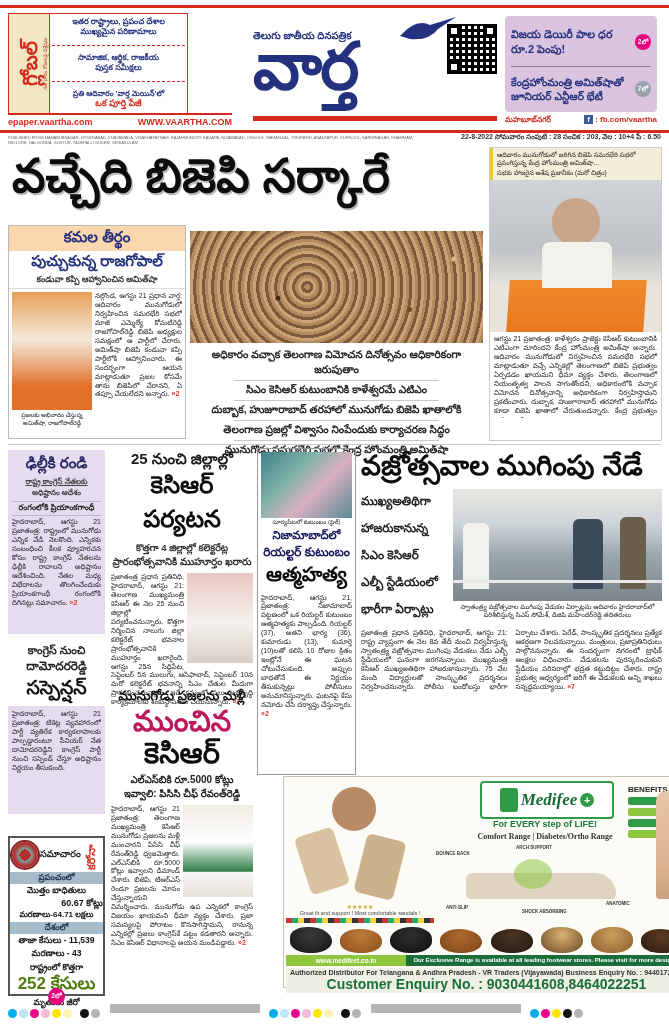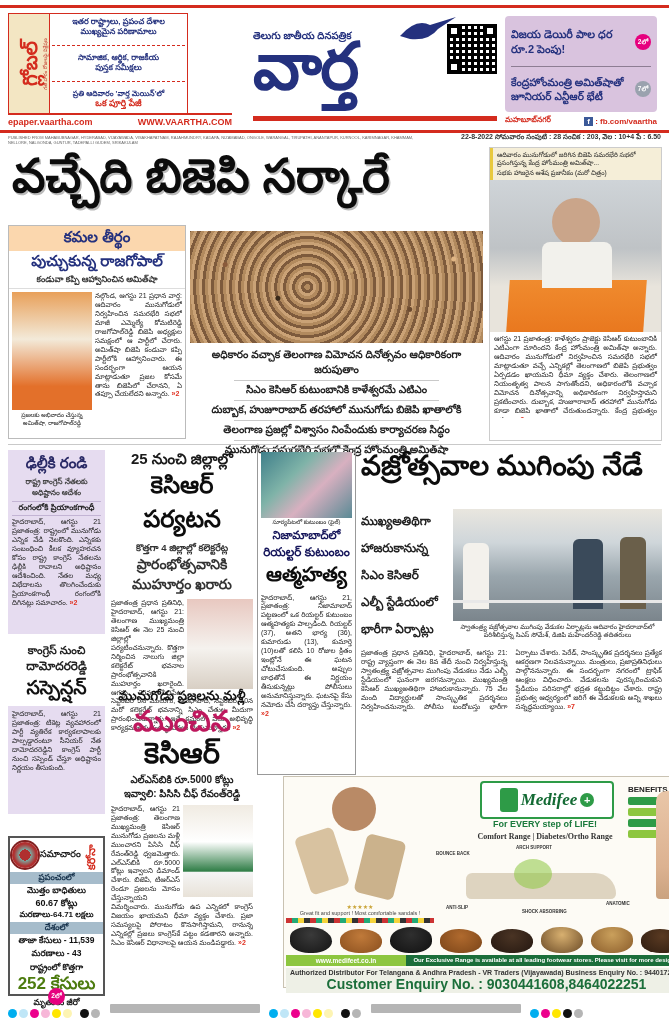--- a/index.html
+++ b/index.html
@@ -75,21 +75,21 @@
       <span class="navy" style="flex:1;font-size:11px;font-weight:bold;line-height:1.35;">విజయ డెయిరీ పాల ధర రూ.2 పెంపు!</span>
       <span class="badge" style="width:16px;height:16px;background:#e6007e;font-size:6.5px;">2లో</span>
     </div>
     <div style="border-top:1px solid #8d7d93;margin:2px 0;"></div>
     <div style="display:flex;align-items:center;gap:4px;height:40px;">
       <span class="navy" style="flex:1;font-size:10.5px;font-weight:bold;line-height:1.35;">కేంద్రహోంమంత్రి అమిత్‌షాతో జూనియర్ ఎన్టీఆర్ భేటీ</span>
       <span class="badge" style="width:16px;height:16px;background:#9aa2ae;font-size:6.5px;">7లో</span>
     </div>
   </div>
 
-  <div class="abs" style="left:505px;top:115px;width:152px;display:flex;justify-content:space-between;align-items:flex-end;">
+  <div class="abs" style="left:505px;top:115px;width:152px;display:flex;justify-content:space-between;align-items:flex-start;">
     <span class="red" style="font-size:7.5px;font-weight:bold;">మహబూబ్‌నగర్</span>
     <span style="display:flex;align-items:center;gap:2px;">
       <span style="width:9px;height:9px;background:#3b5998;color:#fff;font-size:8px;font-weight:bold;display:inline-flex;align-items:center;justify-content:center;">f</span>
       <span class="red" style="font-size:8px;font-weight:bold;">: fb.com/vaartha</span>
     </span>
   </div>
 
   <div class="abs" style="left:0;top:130px;width:669px;height:2.5px;background:#d42b1e;"></div>
   <div class="abs" style="left:8px;top:135px;width:410px;font-size:4px;color:#666;">PUBLISHED FROM MAHABUBNAGAR, HYDERABAD, VIJAYAWADA, VISAKHAPATNAM, RAJAHMUNDRY, KADAPA, NIZAMABAD, ONGOLE, WARANGAL, TIRUPATHI, ANANTAPUR, KURNOOL, KARIMNAGAR, KHAMMAM, NELLORE, NALGONDA, GUNTUR, TADEPALLI GUDEM, SRIKAKULAM</div>
   <div class="abs" style="left:420px;top:133px;width:241px;font-size:7px;font-weight:bold;color:#333;text-align:right;">22-8-2022 సోమవారం సంపుటి : 28 సంచిక : 203, వెల : 10+4 పే : 6.50</div>
@@ -139,57 +139,57 @@
     <div class="rule" style="width:70%;margin:0 auto;"></div>
     <div style="font-size:10.5px;font-weight:bold;color:#222;padding:2px 0;">తెలంగాణ ప్రజల్లో విశ్వాసం నింపేందుకు కార్యాచరణ సిద్ధం</div>
     <div class="rule" style="width:70%;margin:0 auto;"></div>
     <div style="font-size:10.5px;font-weight:bold;color:#222;padding:2px 0;">మునుగోడు సమరభేరి సభలో కేంద్ర హోంమంత్రి అమిత్‌షా</div>
   </div>
 
   <div class="abs rule" style="left:8px;top:444px;width:653px;"></div>
 
   <div class="abs" style="left:8px;top:450px;width:97px;height:184px;background:#e6dcf0;padding:4px 4px;box-sizing:border-box;">
     <div class="ctr" style="font-size:15px;font-weight:bold;color:#2a2a66;">ఢిల్లీకి రండి</div>
-    <div class="ctr" style="font-size:7.5px;font-weight:bold;color:#444;margin-top:2px;">రాష్ట్ర కాంగ్రెస్ నేతలకు</div>
+    <div class="ctr" style="font-size:7.5px;font-weight:bold;color:#444;margin-top:2px;text-decoration:underline;">రాష్ట్ర కాంగ్రెస్ నేతలకు</div>
     <div class="ctr" style="font-size:7.5px;font-weight:bold;color:#444;">అధిష్టానం ఆదేశం</div>
     <div class="ctr" style="font-size:8px;font-weight:bold;color:#222;border-top:1px solid #c3b4d4;border-bottom:1px solid #c3b4d4;margin:2px 0;padding:1px 0;">రంగంలోకి ప్రియాంకగాంధీ</div>
     <div class="body-sm" style="height:112px;"><span>హైదరాబాద్, ఆగస్టు 21 ప్రజాతంత్ర: రాష్ట్రంలో మునుగోడు ఎన్నిక వేడి నెలకొంది. ఎన్నికకు సంబంధించి కీలక వ్యూహరచన కోసం రాష్ట్ర కాంగ్రెస్ నేతలను ఢిల్లీకి రావాలని అధిష్టానం ఆదేశించింది. నేతల మధ్య విభేదాలను తొలగించేందుకు ప్రియాంకగాంధీ రంగంలోకి దిగినట్లు సమాచారం.</span> <span class="jump">»2</span></div>
   </div>
 
   <div class="abs ctr" style="left:8px;top:644px;width:97px;">
     <div style="font-size:11px;font-weight:bold;color:#222;">కాంగ్రెస్ నుంచి</div>
     <div style="font-size:12px;font-weight:bold;color:#222;">దామోదరరెడ్డి</div>
     <div style="font-size:19px;font-weight:900;color:#111;margin:1px 0 3px;">సస్పెన్షన్</div>
     <div class="body-sm" style="background:#e6dcf0;padding:4px;height:100px;text-align:justify;">హైదరాబాద్, ఆగస్టు 21 ప్రజాతంత్ర: టికెట్ల వ్యవహారంలో పార్టీ వ్యతిరేక కార్యకలాపాలకు పాల్పడ్డారంటూ సీనియర్ నేత దామోదరరెడ్డిని కాంగ్రెస్ పార్టీ నుంచి సస్పెండ్ చేస్తూ అధిష్టానం నిర్ణయం తీసుకుంది.</div>
   </div>
 
   <div class="abs" style="left:8px;top:836px;width:97px;height:160px;border:2px solid #555;box-sizing:border-box;background:#fff;">
     <div style="display:flex;align-items:center;gap:2px;padding:2px;">
       <div style="width:26px;height:26px;border-radius:50%;background:radial-gradient(circle,#b03030 30%,#7aa8a0 31%,#b03030 60%);box-shadow:0 0 0 2px #802020;"></div>
       <span style="font-size:9.5px;font-weight:bold;color:#222;">సమాచారం</span>
       <span class="vert red" style="font-size:11px;font-weight:900;height:30px;">కరోనా</span>
     </div>
     <div class="ctr" style="background:#a6bccb;color:#15304a;font-size:8.5px;font-weight:bold;">ప్రపంచంలో</div>
     <div class="ctr" style="font-size:8.5px;font-weight:bold;padding:1px 0;">మొత్తం బాధితులు</div>
-    <div class="ctr" style="font-size:9px;font-weight:bold;">60.67 కోట్లు</div>
+    <div class="ctr" style="font-size:9px;font-weight:bold;text-align:right;">60.67 కోట్లు</div>
     <div class="ctr" style="font-size:8px;font-weight:bold;padding-bottom:1px;">మరణాలు-64.71 లక్షలు</div>
     <div class="ctr" style="background:#a6bccb;color:#15304a;font-size:8.5px;font-weight:bold;">దేశంలో</div>
     <div class="ctr" style="font-size:8.5px;font-weight:bold;padding:1px 0;">తాజా కేసులు - 11,539</div>
     <div class="ctr" style="font-size:8.5px;font-weight:bold;">మరణాలు - 43</div>
     <div class="ctr" style="font-size:8.5px;font-weight:bold;margin-top:2px;">రాష్ట్రంలో కొత్తగా</div>
     <div class="ctr" style="font-size:17px;font-weight:900;color:#4d7c0f;">252 కేసులు</div>
     <div class="ctr" style="font-size:8.5px;font-weight:bold;">మృతులు జీరో</div>
   </div>
   <div class="abs badge" style="left:48px;top:988px;width:17px;height:17px;background:#e6007e;font-size:6.5px;">2లో</div>
 
   <div class="abs" style="left:111px;top:450px;width:142px;">
     <div class="ctr" style="font-size:15px;font-weight:bold;color:#1a1a1a;">25 నుంచి జిల్లాల్లో</div>
     <div class="ctr" style="font-size:24px;font-weight:900;color:#0d0d0d;">కెసిఆర్ పర్యటన</div>
     <div class="ctr" style="font-size:9.5px;font-weight:bold;color:#333;margin-top:3px;">కొత్తగా 4 జిల్లాల్లో కలెక్టరేట్ల</div>
-    <div class="ctr" style="font-size:14px;font-weight:bold;color:#333;margin-bottom:3px;">ప్రారంభోత్సవానికి ముహూర్తం ఖరారు</div>
+    <div class="ctr" style="font-size:10px;font-weight:bold;color:#333;margin-bottom:3px;">ప్రారంభోత్సవానికి ముహూర్తం ఖరారు</div>
     <div class="body-sm" style="height:148px;">
       <div style="float:right;width:66px;height:90px;margin:0 0 2px 3px;background:linear-gradient(180deg,#e8c8c0 0%,#f5f2ee 55%,#d8cfc4 100%);"></div>
       <span>ప్రజాతంత్ర ప్రధాన ప్రతినిధి, హైదరాబాద్, ఆగస్టు 21: తెలంగాణ ముఖ్యమంత్రి కెసిఆర్ ఈ నెల 25 నుంచి జిల్లాల్లో పర్యటించనున్నారు. కొత్తగా నిర్మించిన నాలుగు జిల్లా కలెక్టరేట్ భవనాల ప్రారంభోత్సవానికి ముహూర్తం ఖరారైంది. ఆగస్టు 25న సిద్దిపేట, సెప్టెంబర్ 5న ములుగు, ఆసిఫాబాద్, సెప్టెంబర్ 10న మరో కలెక్టరేట్ భవనాన్ని సిఎం చేతుల మీదుగా ప్రారంభించనున్నారు. ఇదే క్రమంలో పలు అభివృద్ధి కార్యక్రమాలకు శంకుస్థాపనలు చేయనున్నారు.</span> <span class="jump">»2</span>
     </div>
   </div>
 
   <div class="abs" style="left:111px;top:688px;width:142px;">
     <div class="ctr" style="font-size:13px;font-weight:bold;color:#111;">మునుగోడు ప్రజలను మళ్లీ</div>
     <div class="ctr" style="font-size:29px;font-weight:900;color:#be185d;line-height:1.1;">ముంచిన</div>
     <div class="ctr" style="font-size:29px;font-weight:900;color:#0d0d0d;line-height:1.1;">కెసిఆర్</div>
@@ -205,21 +205,21 @@
     <div style="width:100%;height:66px;background:linear-gradient(135deg,#3f7f8a 0%,#7fb3a8 35%,#d8b0c0 60%,#5a8a95 100%);"></div>
     <div class="cap ctr" style="font-size:6px;margin:1px 0 2px;">సూర్యపేటలో కుటుంబం (ఫైల్)</div>
     <div class="ctr" style="font-size:11.5px;font-weight:bold;color:#15155a;">నిజామాబాద్‌లో</div>
     <div class="ctr" style="font-size:12px;font-weight:bold;color:#15155a;">రియల్టర్ కుటుంబం</div>
     <div class="ctr" style="font-size:20px;font-weight:900;color:#0d0d0d;margin:1px 0 3px;">ఆత్మహత్య</div>
     <div class="body-sm" style="height:168px;"><span>హైదరాబాద్, ఆగస్టు 21, ప్రజాతంత్ర: నిజామాబాద్ పట్టణంలో ఒక రియల్టర్ కుటుంబం ఆత్మహత్యకు పాల్పడింది. రియల్టర్ (37), అతని భార్య (36), కుమారుడు (13), కుమార్తె (10)లతో కలిసి 10 రోజుల క్రితం ఇంట్లోనే ఈ ఘటన చోటుచేసుకుంది. అప్పుల బాధతోనే ఈ నిర్ణయం తీసుకున్నట్లు పోలీసులు అనుమానిస్తున్నారు. ఘటనపై కేసు నమోదు చేసి దర్యాప్తు చేస్తున్నారు.</span> <span class="jump">»2</span></div>
   </div>
 
   <div class="abs" style="left:361px;top:450px;width:301px;">
     <div class="nowrap" style="font-size:28px;font-weight:900;color:#0d0d0d;">వజ్రోత్సవాల ముగింపు నేడే</div>
-    <div style="display:flex;gap:6px;margin-top:20px;">
+    <div style="display:flex;gap:6px;margin-top:0;">
       <div style="width:86px;">
         <div style="font-size:12px;font-weight:bold;color:#222;padding:5px 0;">ముఖ్యఅతిథిగా</div>
         <div style="font-size:12px;font-weight:bold;color:#222;padding:5px 0;">హాజరుకానున్న</div>
         <div style="font-size:12px;font-weight:bold;color:#222;padding:5px 0;">సిఎం కెసిఆర్</div>
         <div style="font-size:12px;font-weight:bold;color:#222;padding:5px 0;">ఎల్బీ స్టేడియంలో</div>
         <div style="font-size:12px;font-weight:bold;color:#222;padding:5px 0;">భారీగా ఏర్పాట్లు</div>
       </div>
       <div style="flex:1;">
         <div style="width:100%;height:112px;background:linear-gradient(180deg,#e9e6df 0%,#cfd6da 30%,#9aa6ad 60%,#7b858c 100%);position:relative;">
           <div class="abs" style="left:10px;top:34px;width:26px;height:66px;background:#f3f1ec;border-radius:6px 6px 0 0;"></div>

